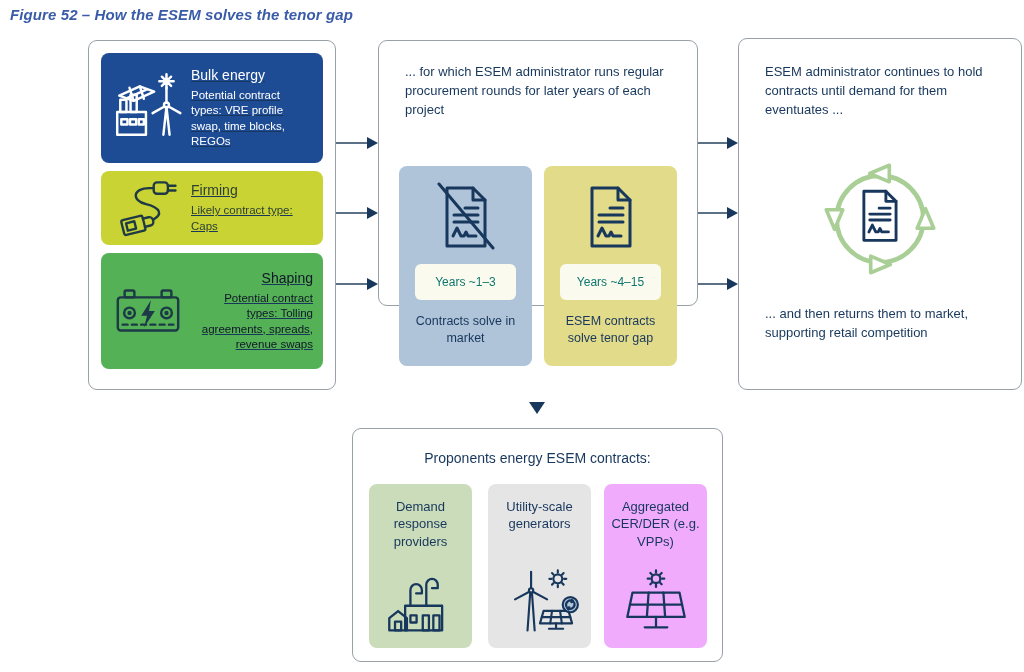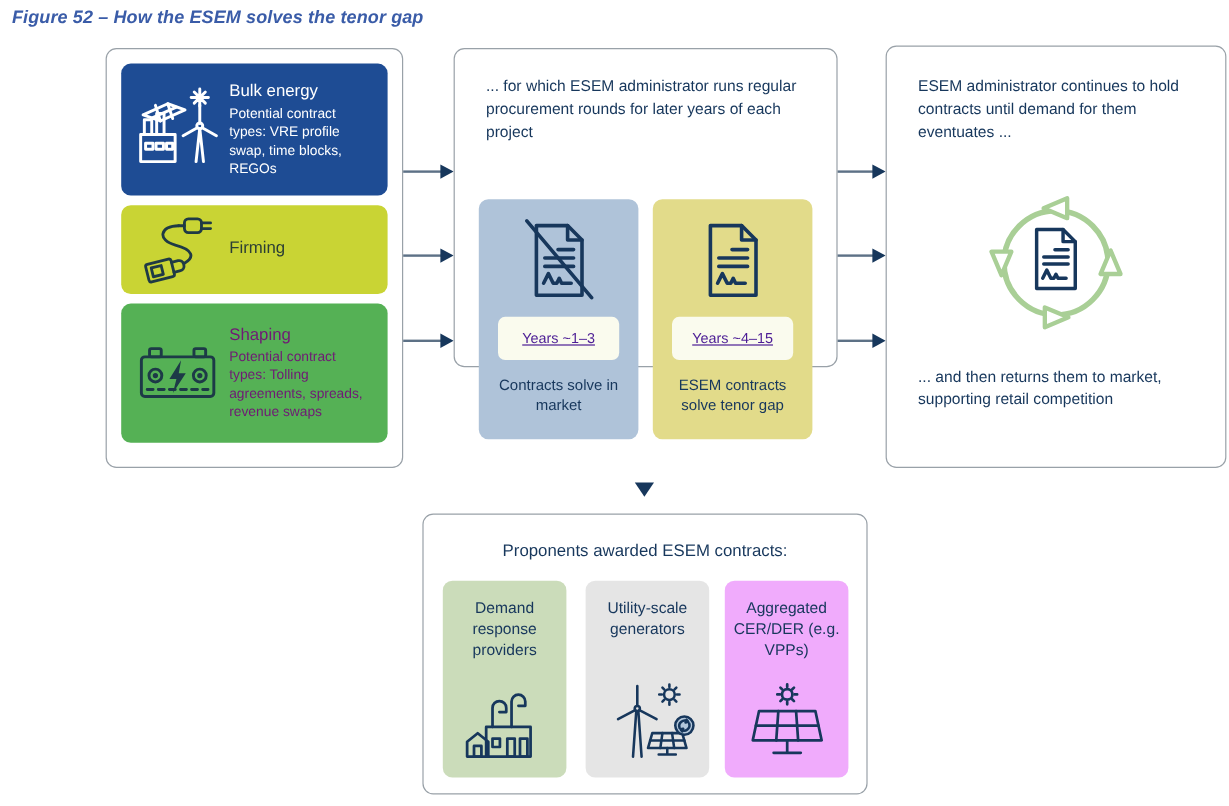--- a/index.html
+++ b/index.html
@@ -9,37 +9,37 @@
   }
   .fig-title{
     position:absolute;left:10px;top:6px;font-size:15px;font-style:italic;font-weight:600;
     color:#3A5CA8;letter-spacing:.1px;
   }
   .panel{
     position:absolute;background:#fff;border:1.5px solid #99A1A8;border-radius:9px;
     box-sizing:border-box;
   }
   
-  #left-panel{left:88px;top:40px;width:248px;height:350px;padding:12px;display:flex;flex-direction:column;gap:8px;}
+  #left-panel{left:88px;top:40px;width:248px;height:350px;padding:12px;display:flex;flex-direction:column;gap:8px;text-decoration:underline;}
   .energy-item{border-radius:8px;display:flex;align-items:center;box-sizing:border-box;padding:8px 10px 8px 4px;}
   .energy-item .icon-cell{flex:0 0 86px;display:flex;align-items:center;justify-content:center;}
   .energy-item .txt-cell{flex:1;}
   .energy-heading{font-size:14px;margin:0 0 5px 0;font-weight:400;}
   .energy-body{font-size:11.5px;line-height:1.34;}
   .bg-bulk{background:#1E4C94;color:#ffffff;height:110px;}
   .bg-firm{background:#C9D434;color:#2C3F34;height:74px;}
-  .bg-shape{background:#55B155;color:#701a75;height:116px;}
+  .bg-shape{background:#55B155;color:#0f172a;height:116px;text-align:right;}
   
   #middle-panel{left:378px;top:40px;width:320px;height:266px;}
   .middle-text{padding:22px 20px 0 26px;font-size:13px;line-height:1.45;color:#17375C;}
   .tenor-card{position:absolute;top:125px;width:133px;height:200px;border-radius:8px;text-align:center;box-sizing:border-box;}
   .tenor-card.steel{left:20px;background:#AFC3D9;}
   .tenor-card.khaki{left:165px;background:#E2DB8A;}
   .tenor-icon{margin-top:16px;height:70px;display:flex;align-items:center;justify-content:center;}
-  .pill{background:#FAFBEE;border-radius:6px;margin:12px 16px 0 16px;padding:11px 2px;font-size:12px;color:#4c1d95;text-decoration:underline;}
+  .pill{background:#FAFBEE;border-radius:6px;margin:12px 16px 0 16px;padding:11px 2px;font-size:12px;color:#0f766e;}
   .tenor-caption{margin-top:13px;font-size:12.5px;line-height:1.32;color:#17375C;padding:0 8px;}
   
   #right-panel{left:738px;top:38px;width:284px;height:352px;}
   .right-text-top{padding:24px 20px 0 26px;font-size:13px;line-height:1.45;}
   .cycle-wrap{position:absolute;top:118px;left:50%;transform:translateX(-50%);}
   .right-text-bottom{position:absolute;left:26px;right:14px;top:266px;font-size:13px;line-height:1.45;}
   
   .h-arrow{position:absolute;height:2px;background:#5D7186;}
   .h-arrow::after{
     content:'';position:absolute;right:-2px;top:-5px;width:0;height:0;
@@ -104,20 +104,21 @@
           <path d="M39 17 C 22 17, 20 30, 36 34 C 52 38, 53 45, 44 50"></path>
           <g transform="rotate(-14 24 56)">
             <rect x="11" y="48" width="23" height="16" rx="2"></rect>
             <rect x="15.5" y="52" width="9" height="8"></rect>
             <path d="M34 51.5 h6 a4 4 0 0 1 4 4 v1 a4 4 0 0 1 -4 4 h-6"></path>
           </g>
         </svg>
       </div>
       <div class="txt-cell">
         <div class="energy-heading">Firming</div>
+        <div class="energy-body">Likely contract type: Caps</div>
       </div>
     </div>
 
     <div class="energy-item bg-shape">
       <div class="icon-cell">
         <svg width="74" height="74" viewBox="0 0 76 76" fill="none" stroke="#1D3A47" stroke-width="2.5" stroke-linecap="round" stroke-linejoin="round">
           <rect x="14" y="17" width="10" height="7" rx="1.5"></rect>
           <rect x="52" y="17" width="10" height="7" rx="1.5"></rect>
           <rect x="7" y="24" width="62" height="34" rx="3"></rect>
           <circle cx="19" cy="40" r="5.5"></circle>
@@ -191,21 +192,21 @@
           <polyline points="15,53 19,45 23,53 26,53 28,49 30,53 38,53"></polyline>
         </g>
       </svg>
     </div>
     <div class="right-text-bottom">... and then returns them to market, supporting retail competition</div>
   </div>
 
   <div class="down-arrow"></div>
 
   <div id="bottom-panel" class="panel">
-    <div class="bottom-heading">Proponents awarded ESEM contracts:</div>
+    <div class="bottom-heading">Proponents energy ESEM contracts:</div>
 
     <div class="proponent-card p-green">
       <div class="proponent-label">Demand response providers</div>
       <div class="proponent-icon">
         <svg width="74" height="68" viewBox="0 0 84 76" fill="none" stroke="#17375C" stroke-width="2.6" stroke-linecap="round" stroke-linejoin="round">
           <path d="M30 40 V22 a6.5 6.5 0 0 1 13 0 v4 h-6.5"></path>
           <path d="M48 40 V16 a6.5 6.5 0 0 1 13 0 v4 h-6.5"></path>
           <rect x="24" y="40" width="42" height="28"></rect>
           <rect x="44" y="51" width="7" height="17"></rect>
           <rect x="56" y="51" width="7" height="17"></rect>

